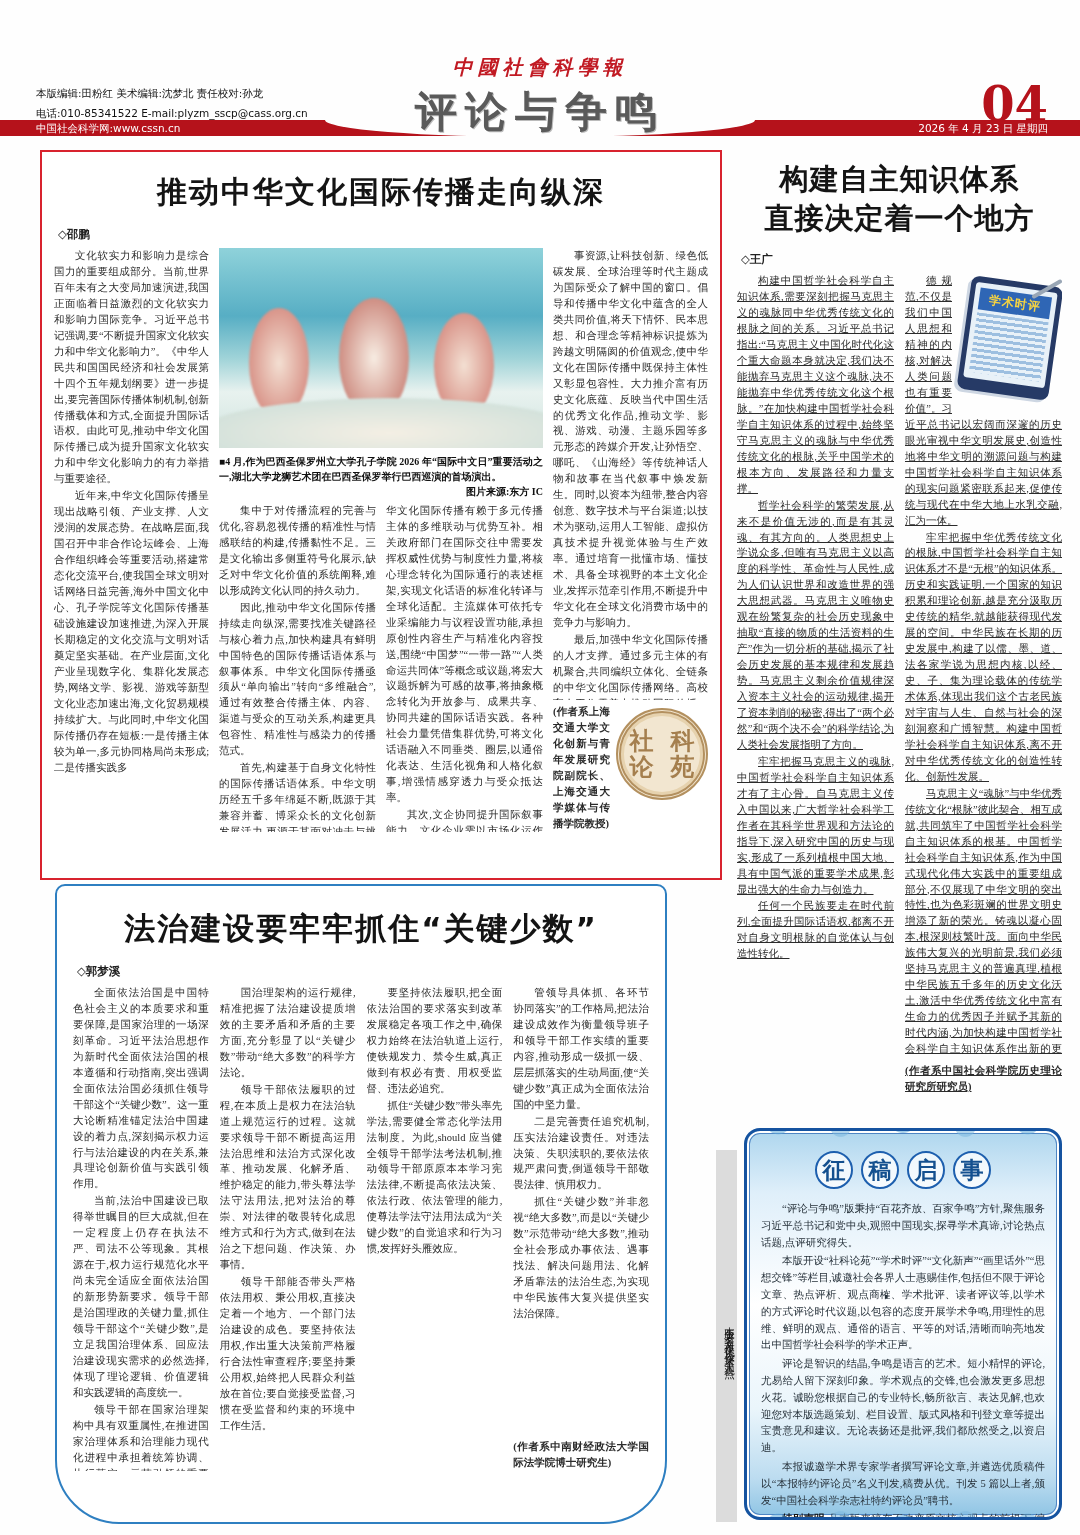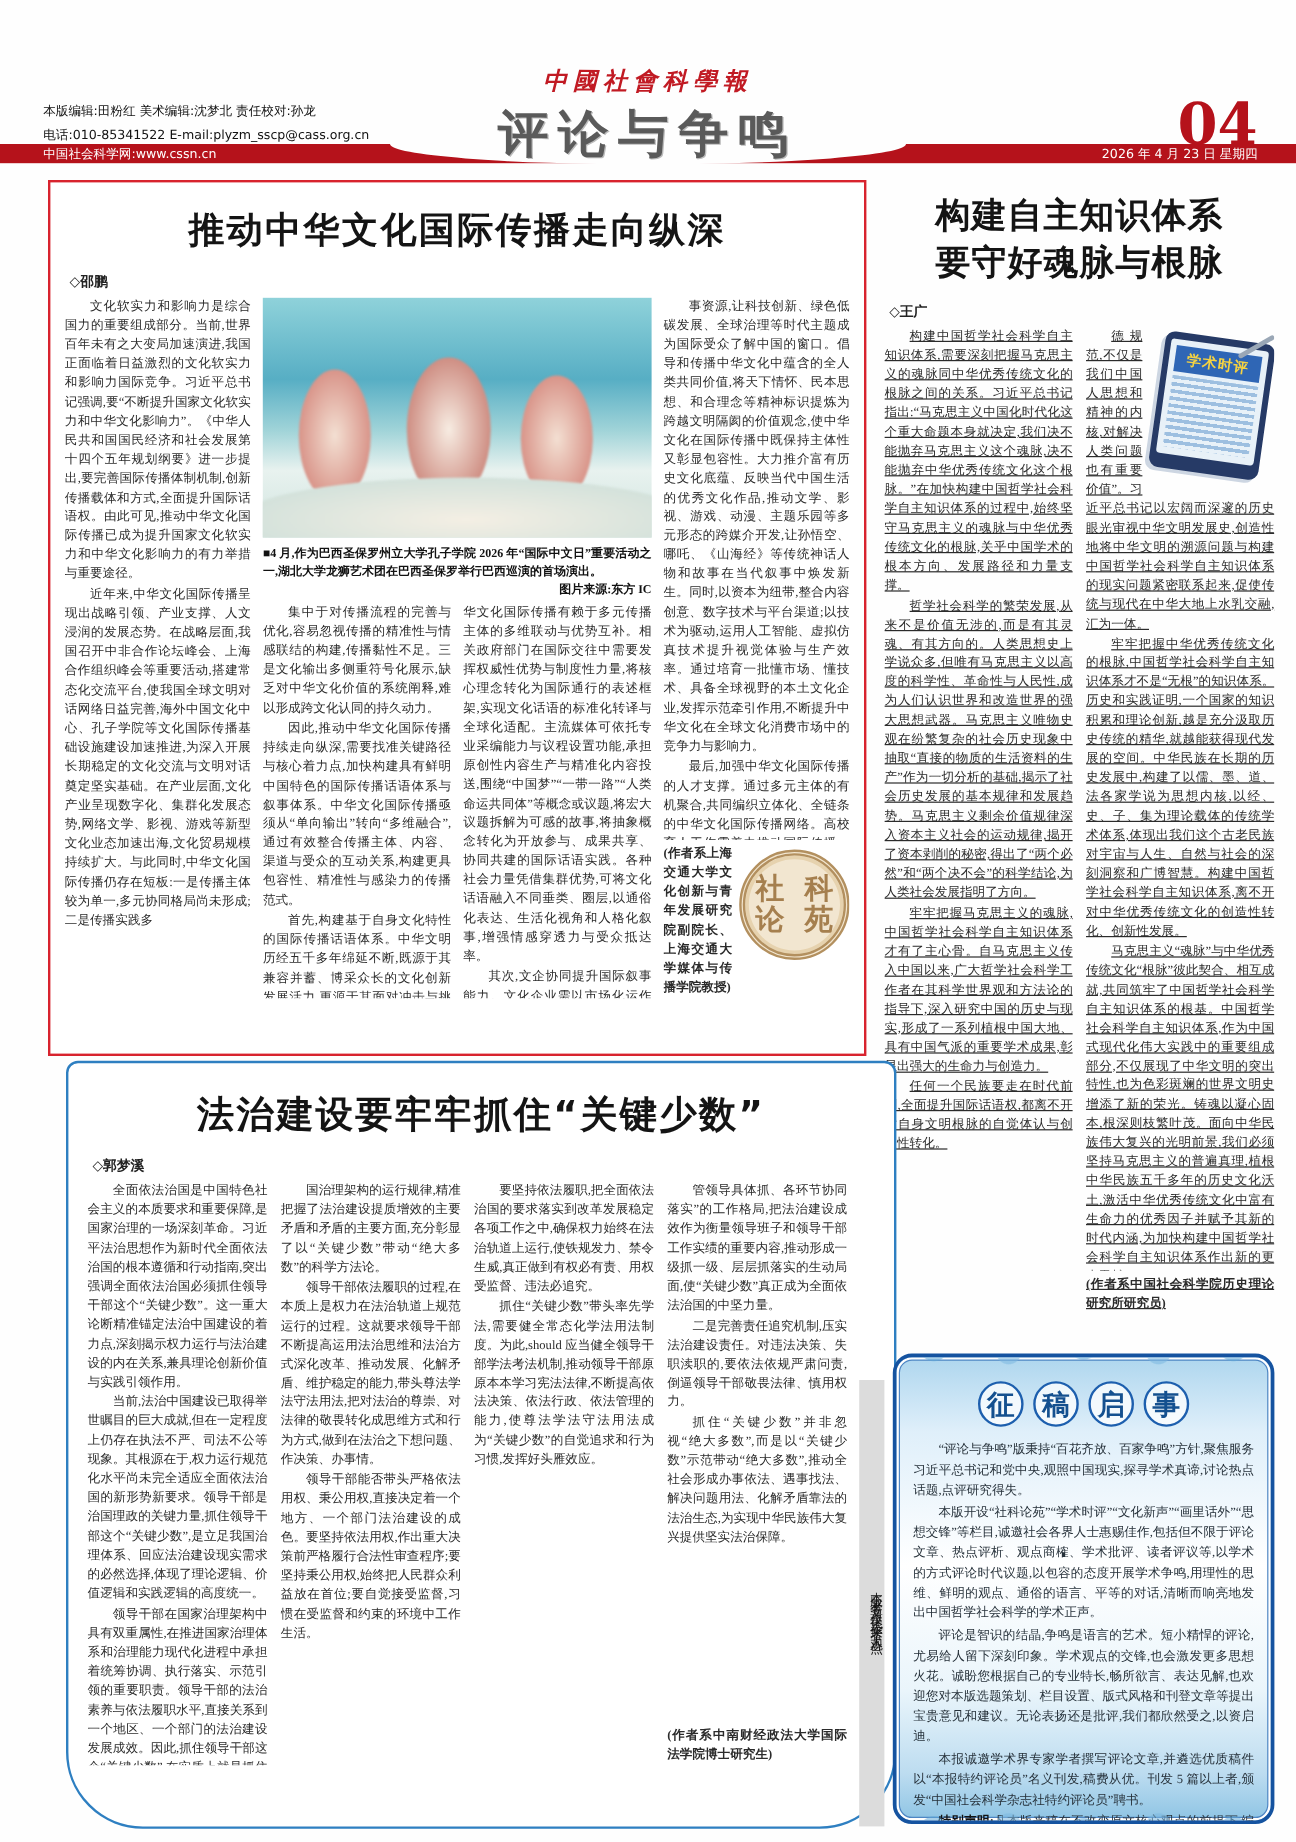--- a/index.html
+++ b/index.html
@@ -68,21 +68,21 @@
   .tablet .screen { position:absolute; top:6px; left:5px; width:82px; height:96px;
     background:#e8f1f8; border-radius:3px; overflow:hidden; }
   .tablet .banner { margin:5px auto 3px; width:72px; text-align:center; background:#2f66b5;
     color:#f6d341; font-size:12px; font-weight:bold; letter-spacing:1px; padding:2px 0;
     font-family:"DejaVu Sans",sans-serif; }
   .tablet .lines { margin:0 5px; height:60px;
     background:repeating-linear-gradient(180deg,#9dbfe0 0 3px,#e8f1f8 3px 6px); }
   .tablet .pen { position:absolute; top:14px; right:-2px; width:34px; height:4px;
     background:#9aa7b6; transform:rotate(-30deg); border-radius:2px; }
   
-  .a3-box { position:absolute; top:884px; left:55px; width:692px; height:640px;
+  .a3-box { position:absolute; top:884px; left:55px; width:612px; height:640px;
     border:2px solid #2e7fc1; border-radius:10px 10px 64px 10px;
     border-bottom-left-radius:64px; background:#fff; padding:14px 16px 30px; }
   .a3-title { text-align:center; font-size:31px; font-weight:900; color:#141414;
     letter-spacing:2px; font-family:"DejaVu Sans",sans-serif; margin-top:8px; }
   .a3-body { display:flex; gap:11px; height:486px; overflow:hidden; margin-top:4px; }
   .a3-col { width:150px; height:100%; font-size:10.5px; line-height:1.52; text-align:justify; overflow:hidden; }
   .a3-col4 { display:flex; flex-direction:column;gap:44px; }
   .a3-col4 .paras { flex:1; overflow:hidden; }
   
   .v-note { position:absolute; top:1150px; left:716px; width:21px; height:372px;
@@ -170,21 +170,21 @@
           </div>
           <span>(作者系上海交通大学文化创新与青年发展研究院副院长、上海交通大学媒体与传播学院教授)</span>
         </div>
       </div>
     </div>
   </div>
 
   <div class="a2">
     <div class="a2-title">
       <div>构建自主知识体系</div>
-      <div>要守好魂脉与根脉</div>
+      <div>直接决定着一个地方</div>
     </div>
     <div class="byline">◇王广</div>
     <div class="a2-body">
       <div class="a2-col">
           <p class="para">构建中国哲学社会科学自主知识体系,需要深刻把握马克思主义的魂脉同中华优秀传统文化的根脉之间的关系。习近平总书记指出:“马克思主义中国化时代化这个重大命题本身就决定,我们决不能抛弃马克思主义这个魂脉,决不能抛弃中华优秀传统文化这个根脉。”在加快构建中国哲学社会科学自主知识体系的过程中,始终坚守马克思主义的魂脉与中华优秀传统文化的根脉,关乎中国学术的根本方向、发展路径和力量支撑。</p>
           <p class="para">哲学社会科学的繁荣发展,从来不是价值无涉的,而是有其灵魂、有其方向的。人类思想史上学说众多,但唯有马克思主义以高度的科学性、革命性与人民性,成为人们认识世界和改造世界的强大思想武器。马克思主义唯物史观在纷繁复杂的社会历史现象中抽取“直接的物质的生活资料的生产”作为一切分析的基础,揭示了社会历史发展的基本规律和发展趋势。马克思主义剩余价值规律深入资本主义社会的运动规律,揭开了资本剥削的秘密,得出了“两个必然”和“两个决不会”的科学结论,为人类社会发展指明了方向。</p>
           <p class="para">牢牢把握马克思主义的魂脉,中国哲学社会科学自主知识体系才有了主心骨。自马克思主义传入中国以来,广大哲学社会科学工作者在其科学世界观和方法论的指导下,深入研究中国的历史与现实,形成了一系列植根中国大地、具有中国气派的重要学术成果,彰显出强大的生命力与创造力。</p>
           <p class="para">任何一个民族要走在时代前列,全面提升国际话语权,都离不开对自身文明根脉的自觉体认与创造性转化。</p>
         </div>
       <div class="a2-col a2-col2">

